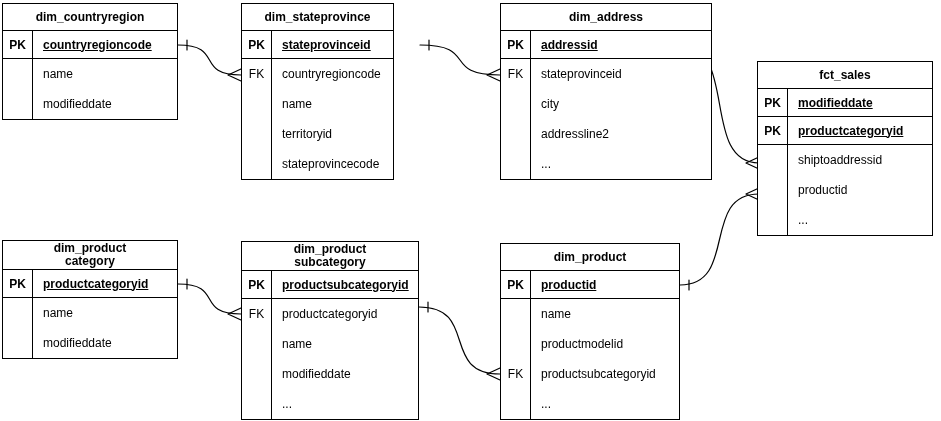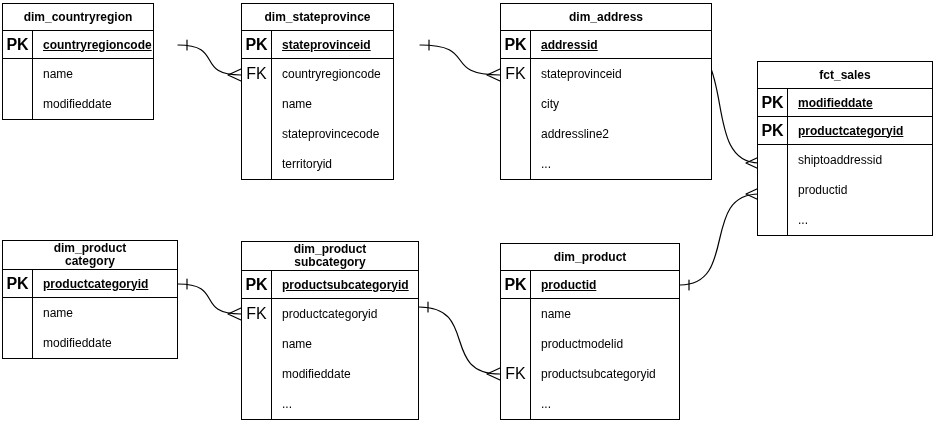--- a/index.html
+++ b/index.html
@@ -55,21 +55,21 @@
     height: 27px;
     border-bottom: 1px solid #000000;
   }
   .ekey {
     flex: 0 0 29px;
     width: 29px;
     border-right: 1px solid #000000;
     display: flex;
     align-items: center;
     justify-content: center;
-    font-size: 16px;
+    font-size: 12px;
   }
   .erow.pk .ekey { font-weight: bold; }
   .efield {
     flex: 1 1 auto;
     display: flex;
     align-items: center;
     padding-left: 10px;
     font-size: 12px;
     white-space: nowrap;
     overflow: hidden;
@@ -110,21 +110,21 @@
         <path d="M 187 279 L 187 289" stroke="#000000"></path>
         <path d="M 241 308 L 228 314 L 241 320" stroke="#000000"></path>
       </g>
       <g>
         <path d="M 419 307 C 478.94 307, 440.06 374, 500 374" stroke="#000000"></path>
         <path d="M 428 302 L 428 312" stroke="#000000"></path>
         <path d="M 500 368 L 487 374 L 500 380" stroke="#000000"></path>
       </g>
     </svg>
 
-  <div class="entity" style="left: 2px; top: 3px; width: 152px;">
+  <div class="entity" style="left: 2px; top: 3px; width: 176px;">
     <div class="entity-title">dim_countryregion</div>
     <div class="erow pk">
       <div class="ekey">PK</div>
       <div class="efield pk-field">countryregioncode</div>
     </div>
     <div class="erow">
       <div class="ekey"></div>
       <div class="efield">name</div>
     </div>
     <div class="erow">
@@ -142,25 +142,25 @@
     <div class="erow">
       <div class="ekey">FK</div>
       <div class="efield">countryregioncode</div>
     </div>
     <div class="erow">
       <div class="ekey"></div>
       <div class="efield">name</div>
     </div>
     <div class="erow">
       <div class="ekey"></div>
+      <div class="efield">territoryid</div>
+    </div>
+    <div class="erow">
+      <div class="ekey"></div>
       <div class="efield">stateprovincecode</div>
-    </div>
-    <div class="erow">
-      <div class="ekey"></div>
-      <div class="efield">territoryid</div>
     </div>
   </div>
 
   <div class="entity" style="left: 500px; top: 3px; width: 212px;">
     <div class="entity-title">dim_address</div>
     <div class="erow pk">
       <div class="ekey">PK</div>
       <div class="efield pk-field">addressid</div>
     </div>
     <div class="erow">

